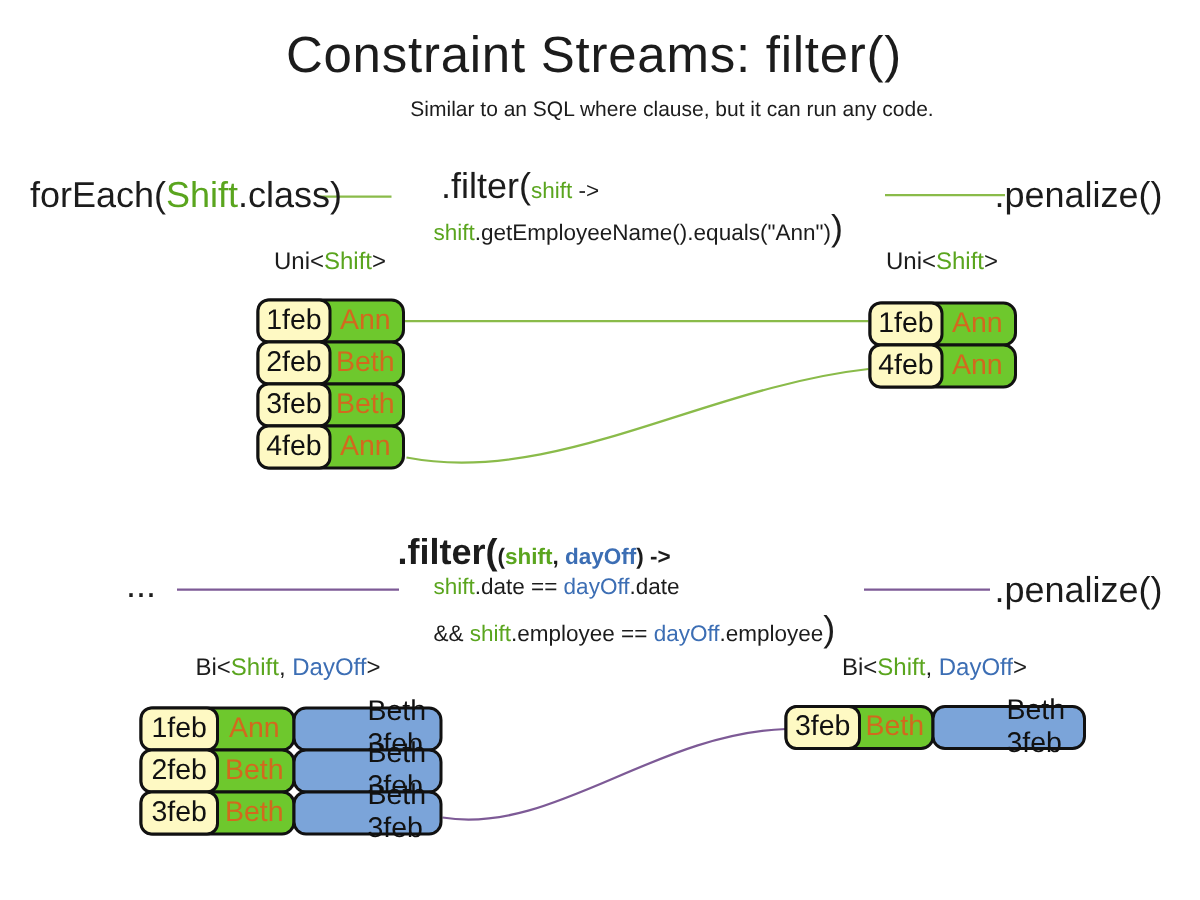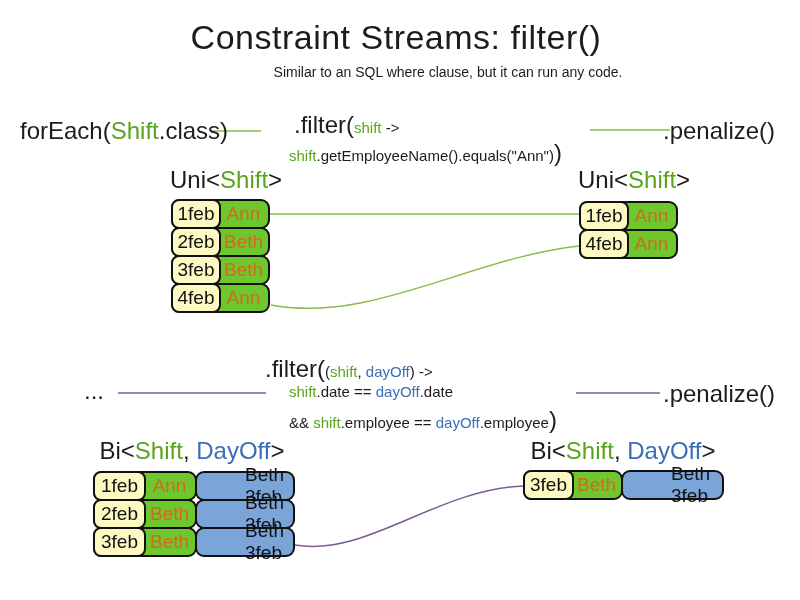--- a/index.html
+++ b/index.html
@@ -17,21 +17,21 @@
   .subtitle{left:0;top:64px;width:800px;font-size:14px;padding-left:48px;}
 
   
   .code20{font-size:24px;}
   .code15{font-size:15px;}
   .code span{white-space:pre;}
   .g{color:#5aa51e;}
   .b{color:#3c6eb4;}
 
   
-  .typelabel{font-size:24px;}
+  .typelabel{font-size:16px;}
   .typelabel span{white-space:pre;}
 
   
   #wires{position:absolute;left:0;top:0;z-index:0;}
 
   
   .tbl{z-index:1;}
   .row{
     display:flex;align-items:stretch;height:30px;box-sizing:border-box;
     position:relative;
@@ -139,21 +139,21 @@
   <div class="row">
     <div class="green-group">
         <span class="date-cell">4feb</span>
         <span class="name-cell">Ann</span>
       </div>
   </div>
 </div>
 
 <div class="abs code code20" style="left:84px;top:377px;">...</div>
 
-<div class="abs code" style="left:265px;top:355px;">
+<div class="abs code" style="left:265px;top:355px;font-weight:bold;">
   <span class="code20">.filter(</span><span class="code15">(</span><span class="code15 g">shift</span><span class="code15">, </span><span class="code15 b">dayOff</span><span class="code15">) -&gt;</span>
 </div>
 <div class="abs code code15" style="left:289px;top:383px;">
   <span class="g">shift</span><span>.date == </span><span class="b">dayOff</span><span>.date</span>
 </div>
 <div class="abs code" style="left:289px;top:406px;">
   <span class="code15">&amp;&amp; </span><span class="code15 g">shift</span><span class="code15">.employee == </span><span class="code15 b">dayOff</span><span class="code15">.employee</span><span class="code20">)</span>
 </div>
 
 <div class="abs code code20" style="left:663px;top:380px;">.penalize()</div>

